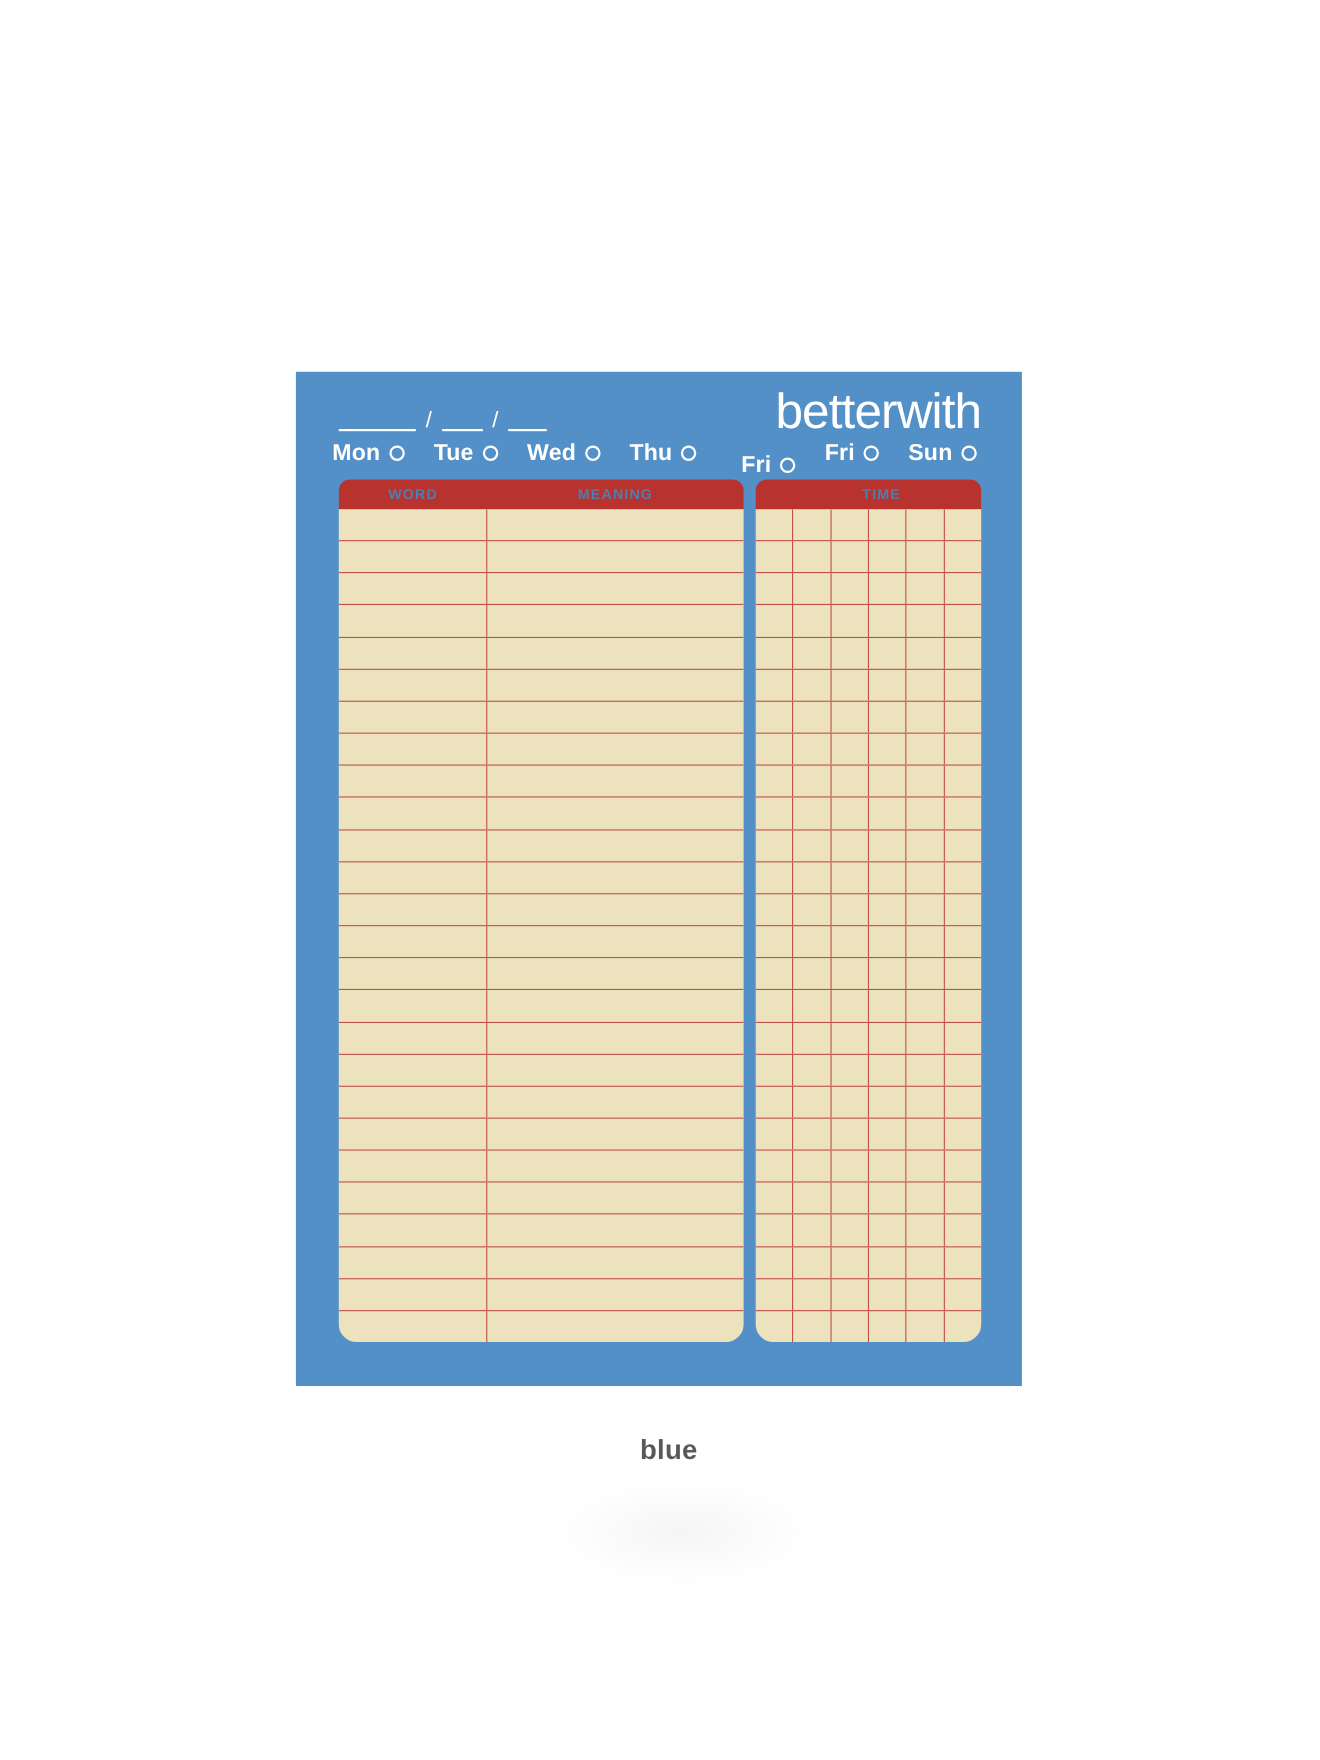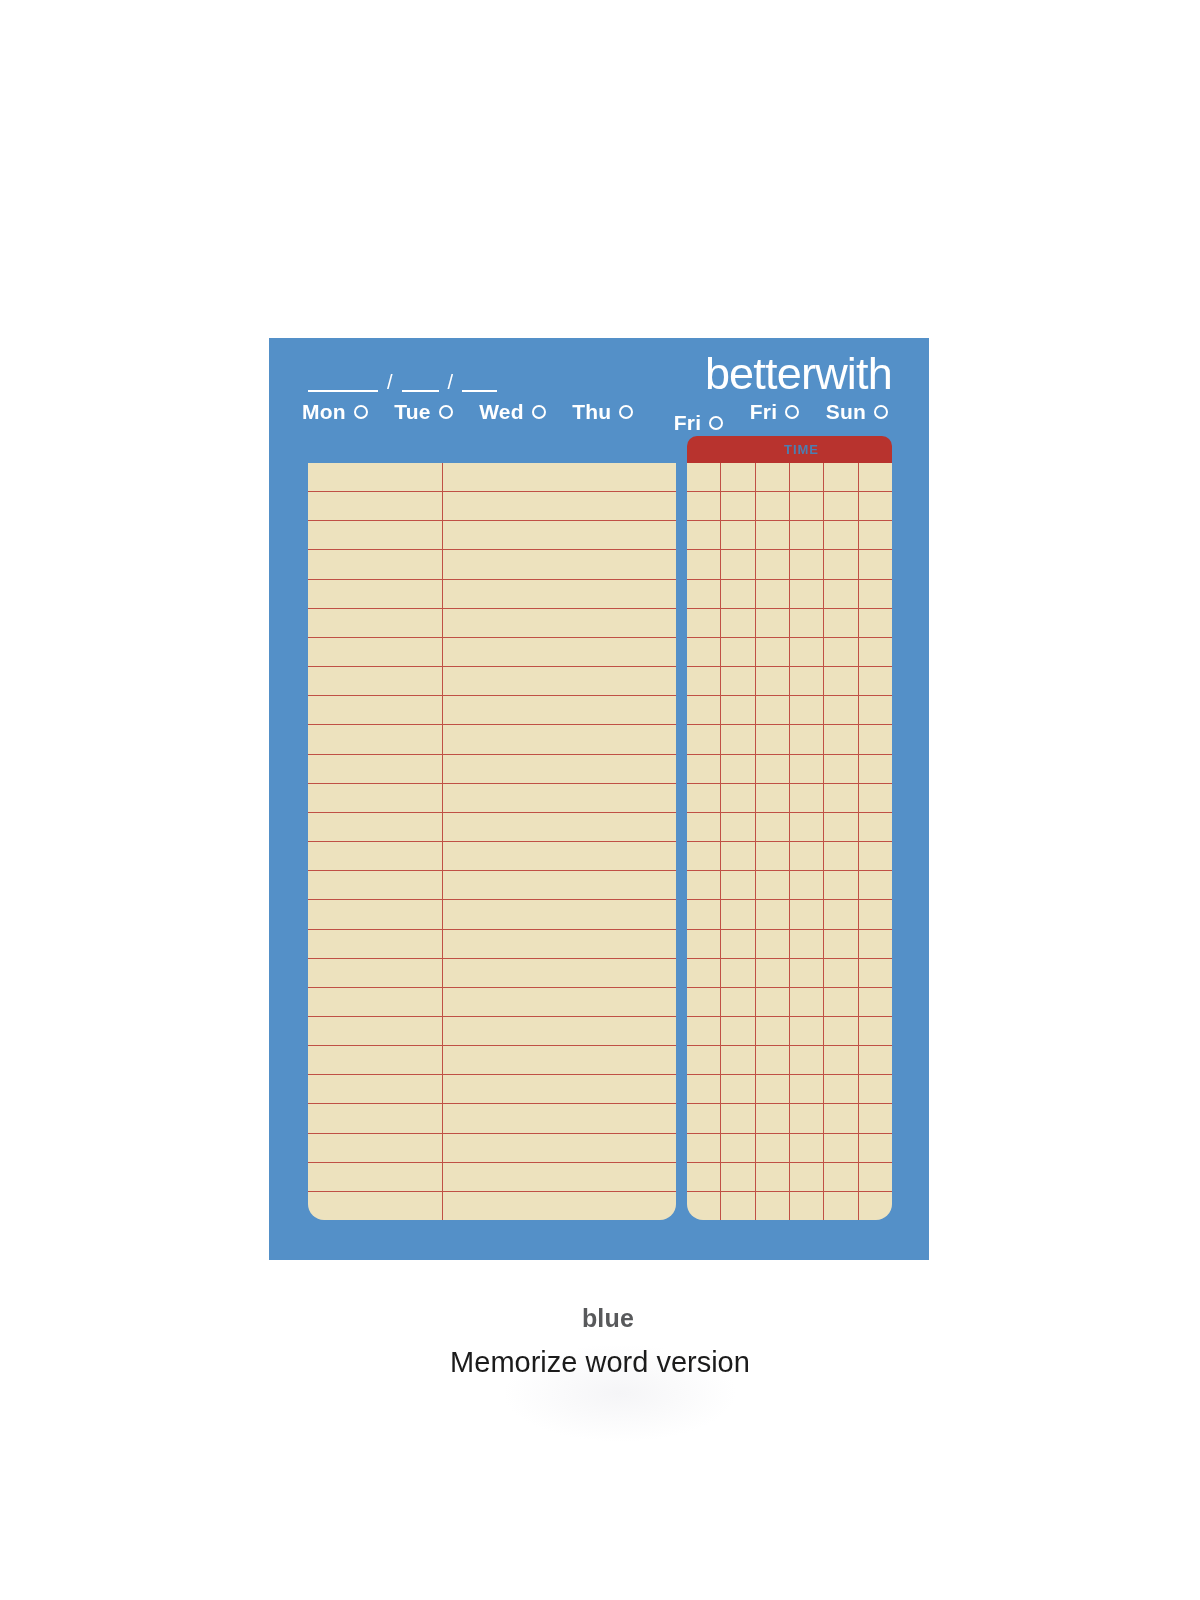--- a/index.html
+++ b/index.html
@@ -223,20 +223,24 @@
         <span class="day-item">
           <span class="day-label">Fri</span>
           <span class="day-circle"></span>
         </span>
         <span class="day-item">
           <span class="day-label">Sun</span>
           <span class="day-circle"></span>
         </span>
       </div>
 
+    <div class="tbl-header tbl-header--left">
+      <span class="hdr-label hdr-label--word">WORD</span>
+      <span class="hdr-label hdr-label--meaning">MEANING</span>
+    </div>
 
     <div class="tbl-header tbl-header--right">
       <span class="hdr-label">TIME</span>
     </div>
 
     <div class="tbl-body tbl-body--left">
         <div class="wm-row">
           <div class="word-cell"></div>
           <div class="meaning-cell"></div>
         </div>
@@ -550,15 +554,14 @@
           <div class="time-cell"></div>
           <div class="time-cell"></div>
           <div class="time-cell"></div>
         </div>
       </div>
 
   </div>
 
   <div class="shadow-blob"></div>
   <div class="caption-variant">blue</div>
-  <div class="caption-desc">Memorize word version</div>
 
 </div>
 
 </body></html>

